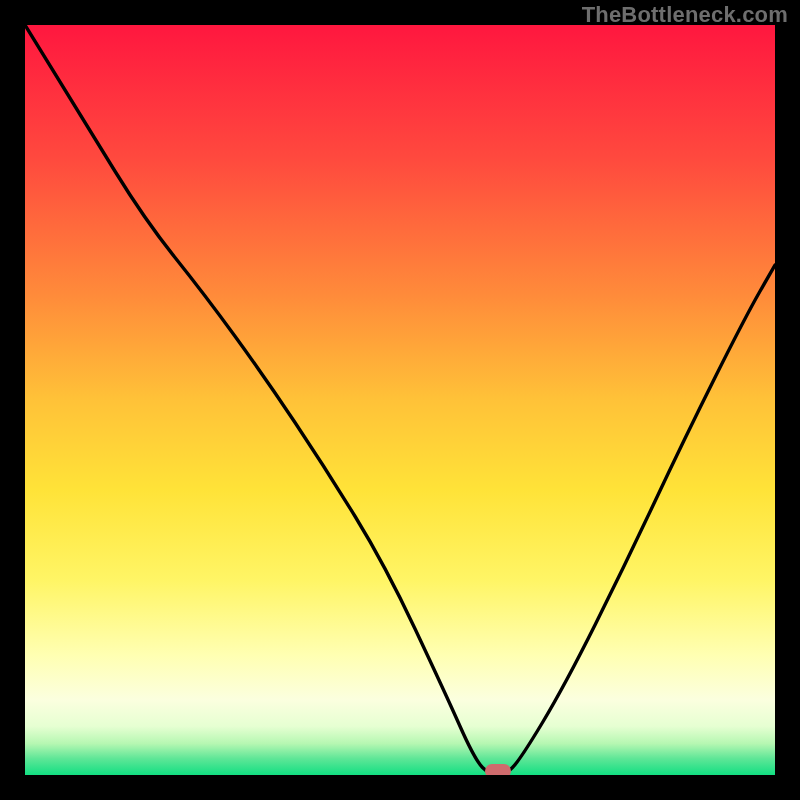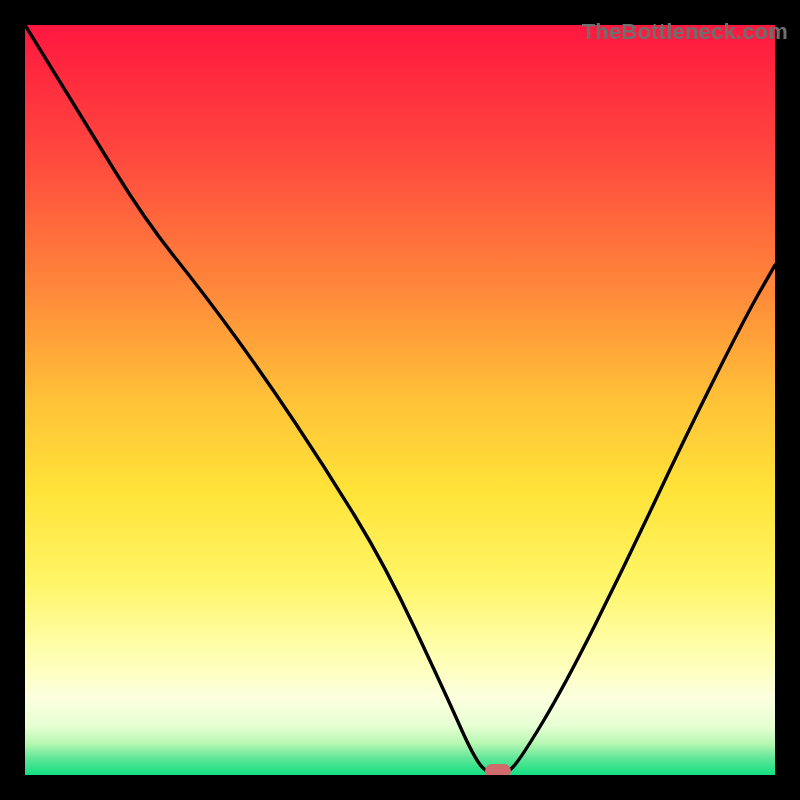--- a/index.html
+++ b/index.html
@@ -12,21 +12,21 @@
     font-family: Arial, Helvetica, sans-serif;
   }
   .frame {
     position: relative;
     width: 800px;
     height: 800px;
     background: #000;
   }
   .watermark {
     position: absolute;
-    top: 19px;
+    top: 2px;
     right: 12px;
     font-size: 22px;
     font-weight: 600;
     color: #6e6e6e;
     letter-spacing: 0.2px;
     z-index: 5;
     text-align: center;
   }
   .plot-area {
     position: absolute;

